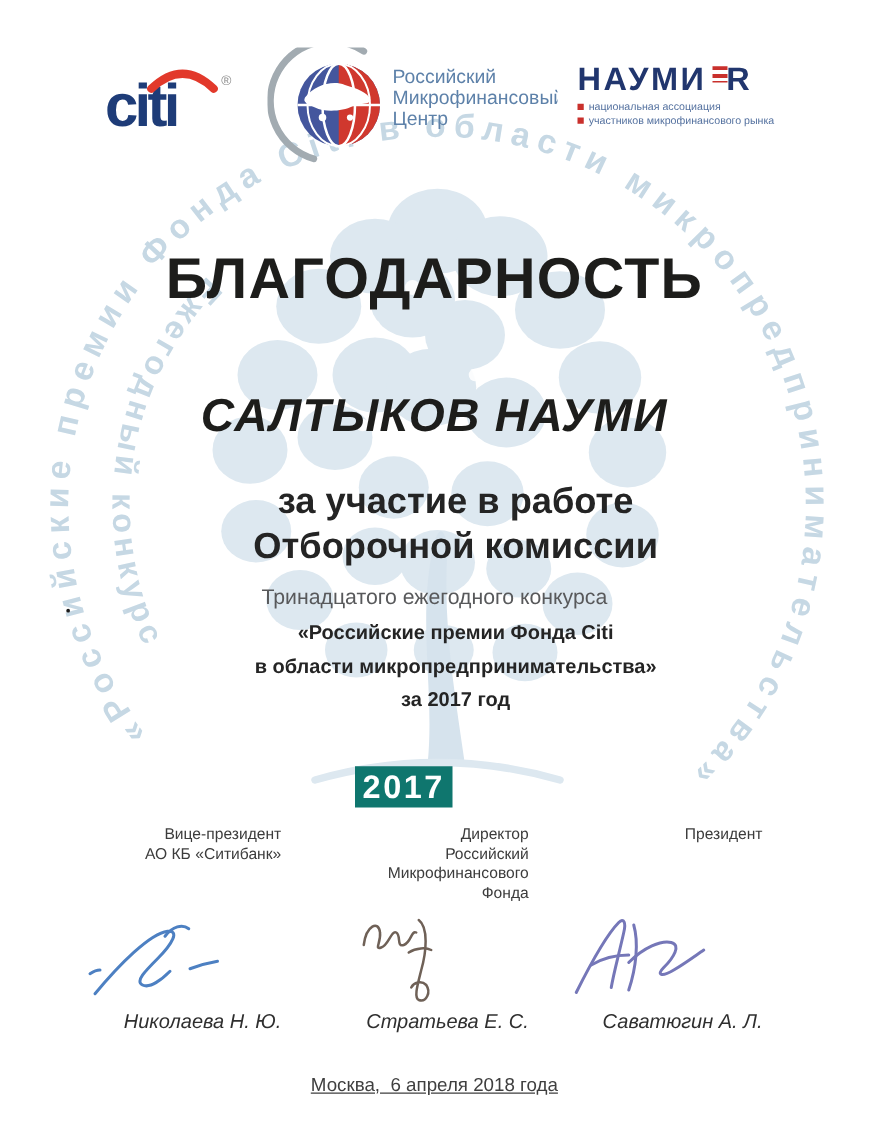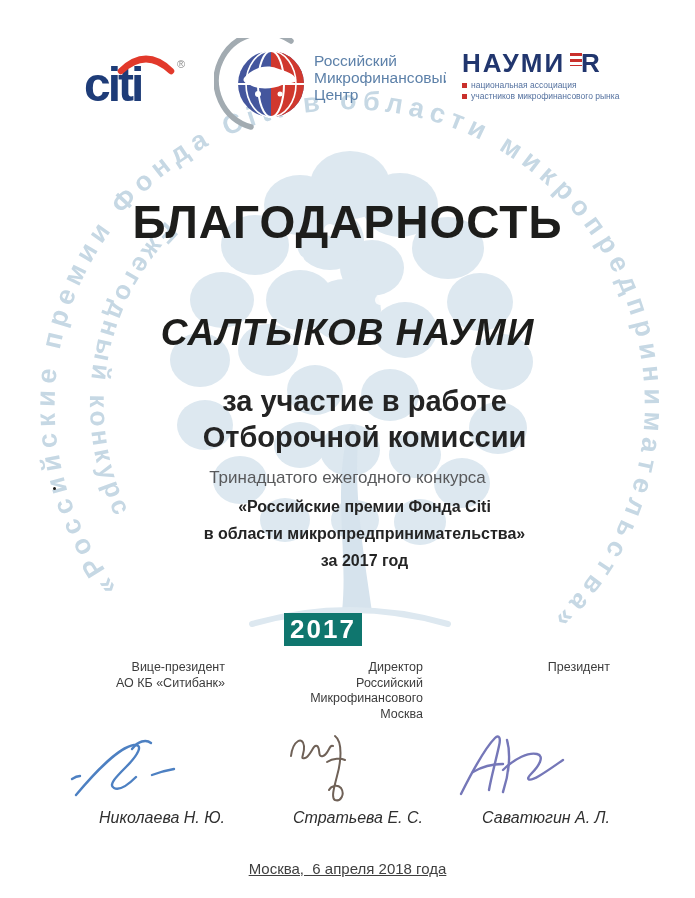--- a/index.html
+++ b/index.html
@@ -167,21 +167,21 @@
   </div>
 
   <div class="abs sig-title col1">
     <span class="sig-line">Вице-президент</span>
     <span class="sig-line">АО КБ «Ситибанк»</span>
   </div>
   <div class="abs sig-title col2">
     <span class="sig-line">Директор</span>
     <span class="sig-line">Российский</span>
     <span class="sig-line">Микрофинансового</span>
-    <span class="sig-line">Москва</span>
+    <span class="sig-line">Фонда</span>
   </div>
   <div class="abs sig-title col3">
     <span class="sig-line">Президент</span>
   </div>
 
   <svg class="abs signature" style="left:68px;top:733px;" width="120" height="75" viewBox="0 0 120 75">
     <g stroke="#4d80c2" stroke-width="2.4" fill="none" stroke-linecap="round" stroke-linejoin="round">
       <path d="M 8 62 C 28 38 52 14 66 12 C 76 11 70 22 58 34 C 48 44 40 52 46 55 C 52 58 62 50 68 44"></path>
       <path d="M 64 16 C 70 8 78 6 83 10"></path>
       <path d="M 84 42 C 92 39 100 37 106 36"></path>

